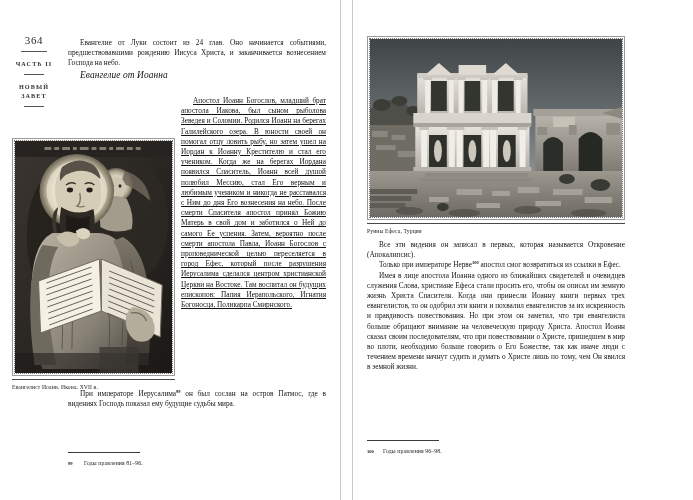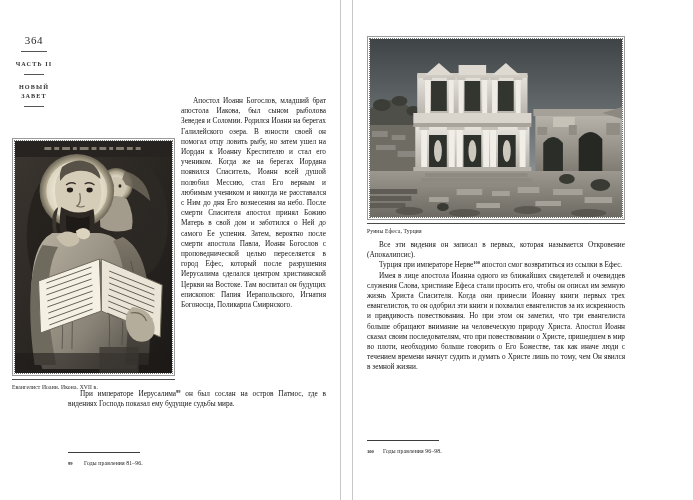--- a/index.html
+++ b/index.html
@@ -97,20 +97,21 @@
     margin: 9px 0 4px 0;
     color: #111;
     text-indent: 0;
     letter-spacing: 0.1px;
   }
 
   .wrapcol {
     left: 181px;
     top: 96px;
     width: 145px;
+    text-decoration: underline;
   }
 
   .fullcol-left {
     left: 68px;
     top: 389px;
     width: 258px;
   }
 
   
   .figure-left {
@@ -211,20 +212,24 @@
 
     <div class="margin-block margin-left">
       <div class="folio">364</div>
       <div class="rule"></div>
       <div class="marg-label">ЧАСТЬ II</div>
       <div class="rule rule-short"></div>
       <div class="marg-label">НОВЫЙ ЗАВЕТ</div>
       <div class="rule rule-short"></div>
     </div>
 
+    <div class="textcol lead-left">
+      <p>Евангелие от Луки состоит из 24 глав. Оно начинается событиями, предшествовавшими рождению Иисуса Христа, и заканчивается вознесением Господа на небо.</p>
+      <p class="subhead">Евангелие от Иоанна</p>
+    </div>
 
     <div class="figure-left">
       <div class="imgframe">
         <div class="dotted">
           <svg class="icon-art" viewBox="0 0 160 232" preserveAspectRatio="none">
             <defs>
               <linearGradient id="bgIcon" x1="0" y1="0" x2="1" y2="1">
                 <stop offset="0%" stop-color="#3b3630"></stop>
                 <stop offset="50%" stop-color="#2a2622"></stop>
                 <stop offset="100%" stop-color="#1b1917"></stop>
@@ -517,21 +522,21 @@
               <ellipse cx="74" cy="168" rx="6" ry="4"></ellipse>
             </g>
           </svg>
         </div>
       </div>
       <div class="caption">Руины Ефеса, Турция</div>
     </div>
 
     <div class="textcol body-right">
       <p>Все эти видения он записал в первых, которая называется Откровение (Апокалипсис).</p>
-      <p><span>Турция при императоре Нерве</span><sup class="fnref">100</sup><span> апостол смог возвратиться из ссылки в Ефес.</span></p>
+      <p><span>Только при императоре Нерве</span><sup class="fnref">100</sup><span> апостол смог возвратиться из ссылки в Ефес.</span></p>
       <p>Имея в лице апостола Иоанна одного из ближайших свидетелей и очевидцев <span class="ital">служения Слова</span>, христиане Ефеса стали просить его, чтобы он описал им земную жизнь Христа Спасителя. Когда они принесли Иоанну книги первых трех евангелистов, то он одобрил эти книги и похвалил евангелистов за их искренность и правдивость повествования. Но при этом он заметил, что три евангелиста больше обращают внимание на человеческую природу Христа. Апостол Иоанн сказал своим последователям, что при повествовании о Христе, пришедшем в мир во плоти, необходимо больше говорить о Его Божестве, так как иначе люди с течением времени начнут судить и думать о Христе лишь по тому, чем Он явился в земной жизни.</p>
     </div>
 
     <div class="footnote fn-right">
       <div class="fn-rule"></div>
       <div class="fn-line">
         <div class="fn-num">100</div>
         <div class="fn-text">Годы правления 96–98.</div>
       </div>
     </div>

